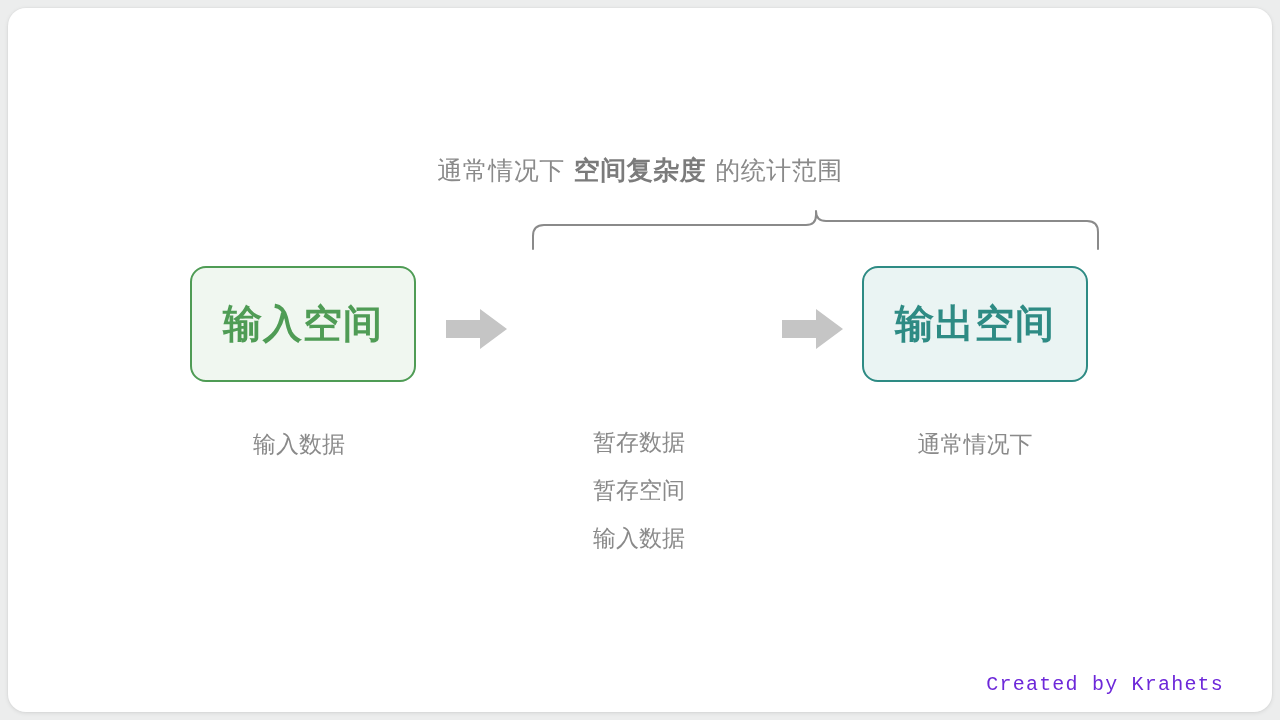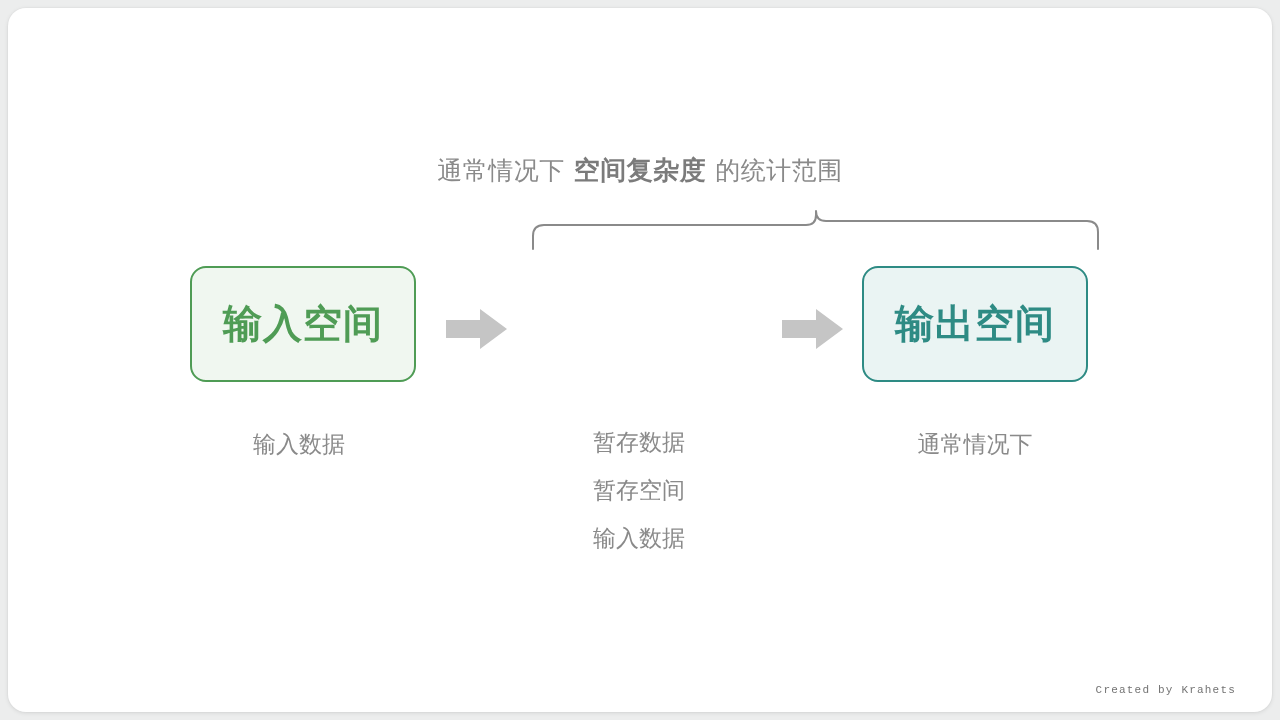--- a/index.html
+++ b/index.html
@@ -142,25 +142,25 @@
   .subitem {
     color: #8a8a8a;
     font-size: 23px;
     line-height: 48px;
     white-space: nowrap;
   }
 
   
   .credit {
     position: absolute;
-    right: 36px;
+    right: 48px;
     bottom: 16px;
-    color: #737373;
+    color: #6d28d9;
     font-family: "Liberation Mono", "DejaVu Sans Mono", monospace;
-    font-size: 11px;
+    font-size: 20px;
     letter-spacing: 1.2px;
   }
 </style>
 </head>
 <body>
 
 <div class="page-card">
   <div class="stage">
 
     <div class="caption">

